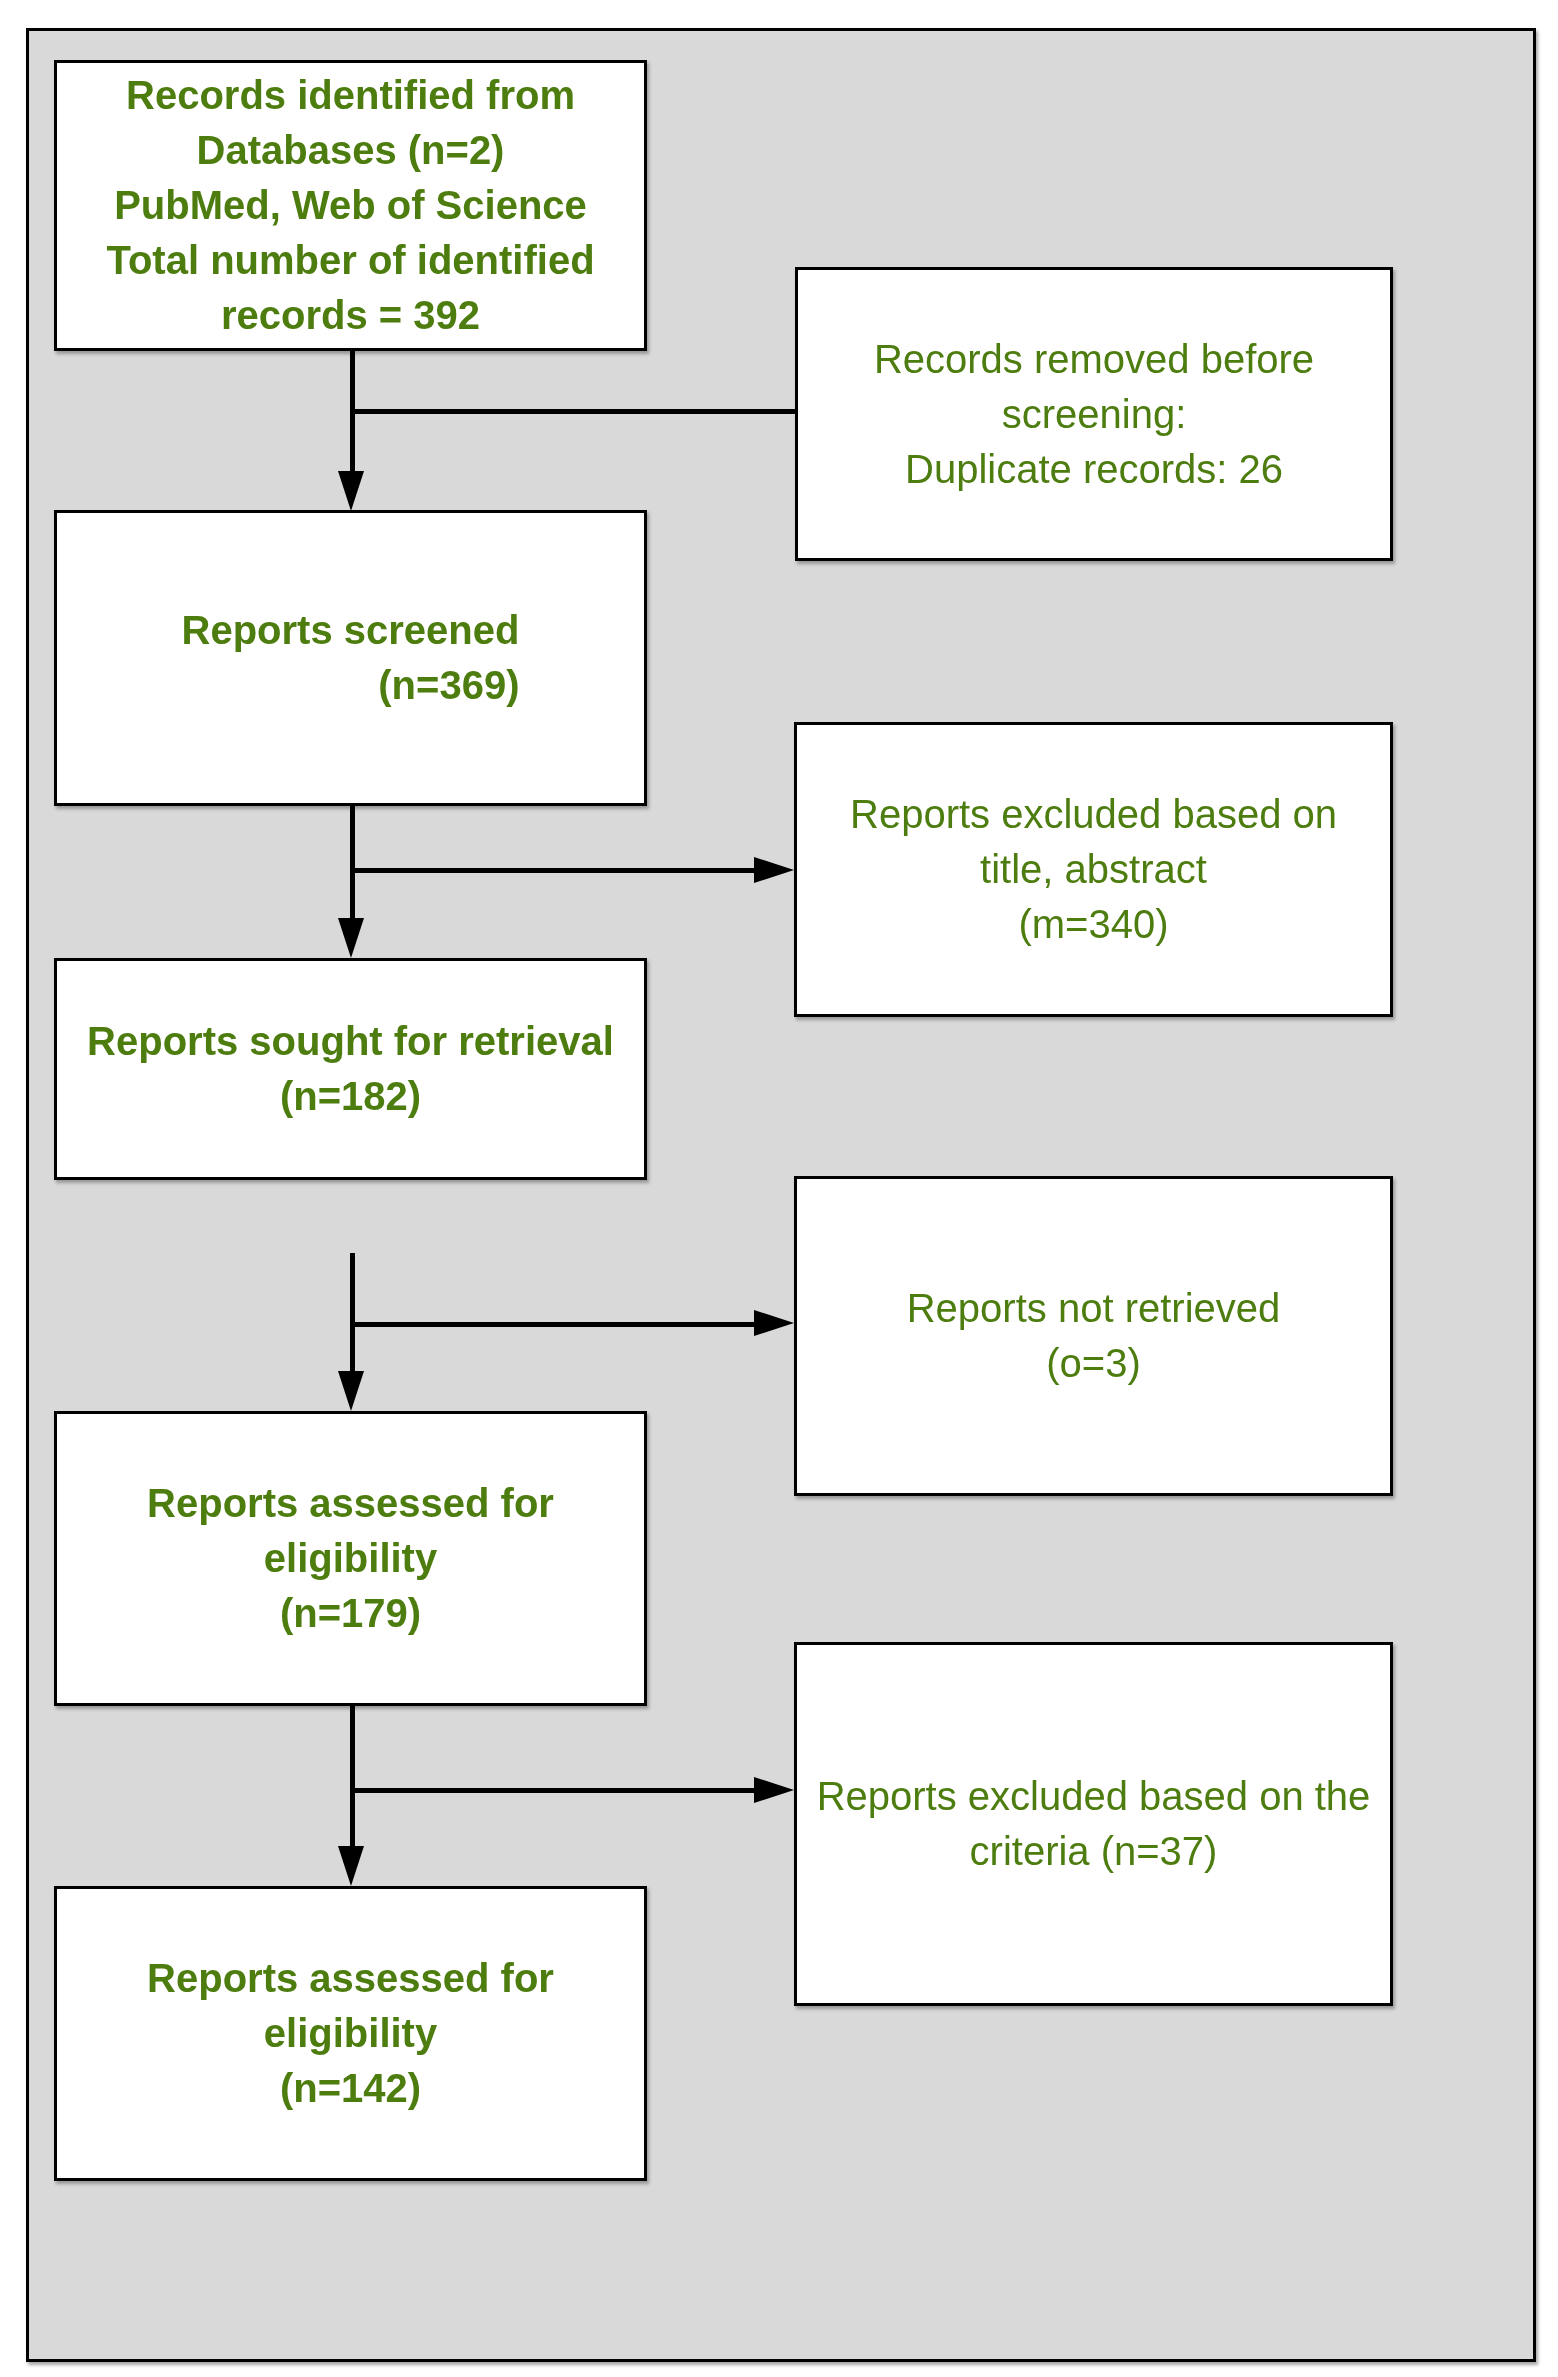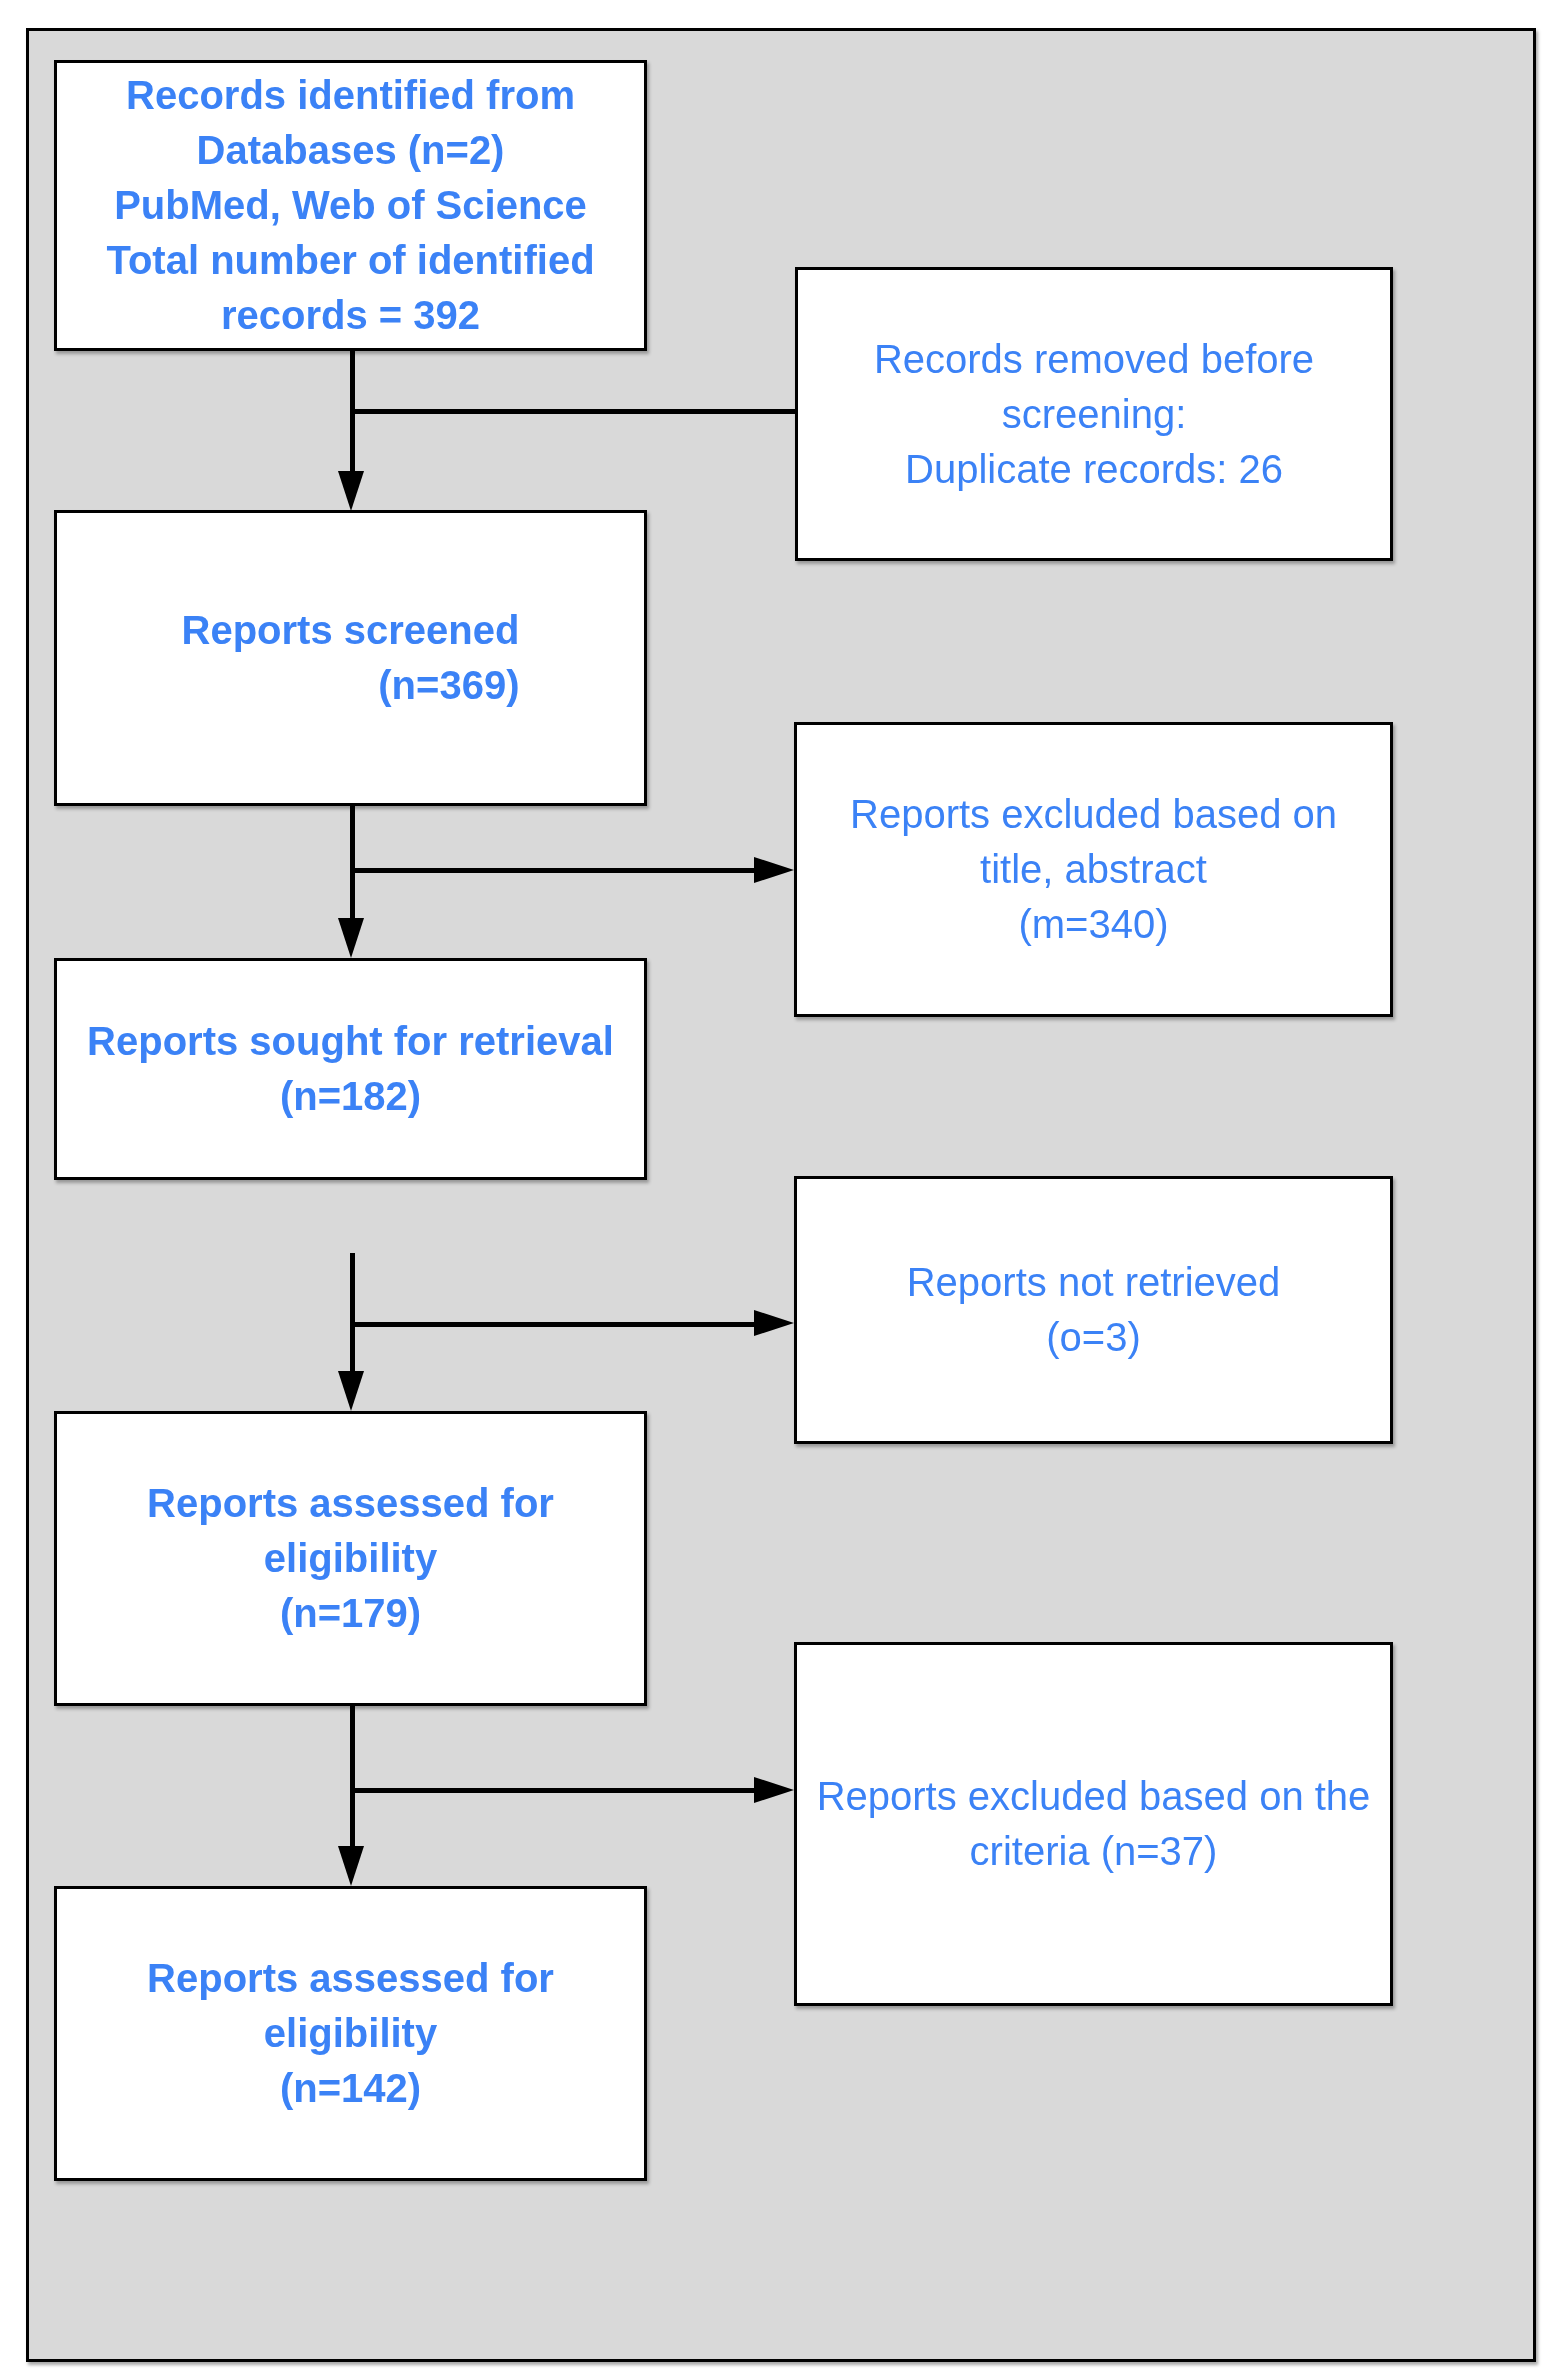--- a/index.html
+++ b/index.html
@@ -24,41 +24,41 @@
     box-sizing: border-box;
     border: 3.9px solid #000000;
     background: #d9d9d9;
     box-shadow: 1.9px 2.6px 3.2px rgba(0,0,0,0.35);
   }
   .box {
     position: absolute;
     box-sizing: border-box;
     background: #ffffff;
     border: 3.2px solid #000000;
-    color: #3b82f6;
+    color: #4d7c0f;
     display: flex;
     align-items: center;
     justify-content: center;
     text-align: center;
     white-space: pre-line;
     font-size: 40px;
     line-height: 55px;
     box-shadow: 1.9px 2.6px 3.2px rgba(0,0,0,0.30);
   }
   .box.bold { font-weight: bold; }
 
   #box-l1 { left: 54px;  top: 60px;   width: 593px; height: 291px; }
   #box-l2 { left: 54px;  top: 510px;  width: 593px; height: 296px; text-align: right; }
   #box-l3 { left: 54px;  top: 958px; width: 593px; height: 222px; }
   #box-l4 { left: 54px;  top: 1411px; width: 593px; height: 295px; }
   #box-l5 { left: 54px;  top: 1886px; width: 593px; height: 295px; }
 
   #box-r1 { left: 795px; top: 267px;  width: 598px; height: 294px; }
   #box-r2 { left: 794px; top: 722px; width: 599px; height: 295px; }
-  #box-r3 { left: 794px; top: 1176px; width: 599px; height: 268px; }
+  #box-r3 { left: 794px; top: 1176px; width: 599px; height: 320px; }
   #box-r4 { left: 794px; top: 1642px; width: 599px; height: 364px; }
 
   .vline {
     position: absolute;
     width: 4.5px;
     background: #000000;
     left: 350px;
   }
   #v1 { top: 350px;  height: 121px; }
   #v2 { top: 806px; height: 112px; }

